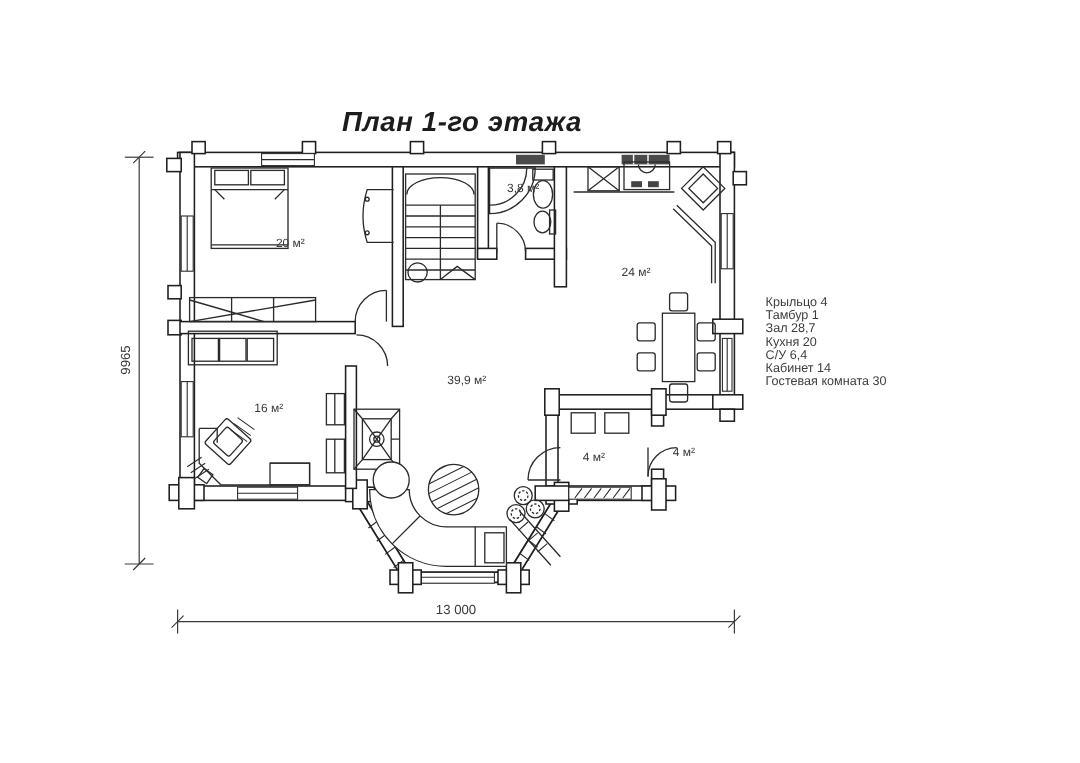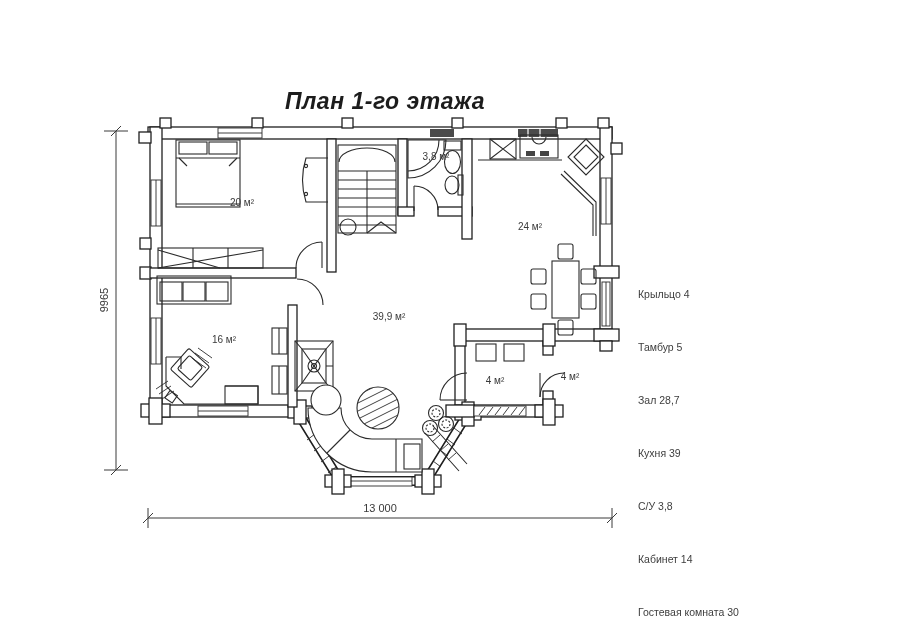--- a/index.html
+++ b/index.html
@@ -1,21 +1,21 @@
 <!DOCTYPE html>
 <html><head>
 <meta charset="utf-8">
 <style>
   html,body{margin:0;padding:0;background:#fff;}
   .canvas{position:relative;width:888px;height:636px;background:#fff;overflow:hidden;
           font-family:"Liberation Sans",sans-serif;}
   .title{position:absolute;left:240px;top:88px;width:290px;text-align:center;
          font-size:23px;font-weight:bold;font-style:italic;color:#1c1c1c;letter-spacing:0.5px;}
   .legend{position:absolute;left:638px;top:247px;color:#3d3d3d;font-size:10.5px;line-height:11px;}
-  .legend div{white-space:nowrap;margin-top:42px;}
+  .legend div{white-space:nowrap;}
   svg{position:absolute;left:0;top:0;}
   .wall{fill:#ffffff;stroke:#1f1f1f;stroke-width:1.3;}
   .f{fill:none;stroke:#2b2b2b;stroke-width:1.1;}
   .fw{fill:#ffffff;stroke:#2b2b2b;stroke-width:1.1;}
   .win{fill:#ffffff;stroke:#2b2b2b;stroke-width:0.9;}
   .h{stroke:#2b2b2b;stroke-width:0.9;fill:none;}
   .dim{stroke:#3a3a3a;stroke-width:1;fill:none;}
   .lbl{fill:#3a3a3a;font-size:10px;font-family:"Liberation Sans",sans-serif;}
   .dimtxt{fill:#3a3a3a;font-size:11px;font-family:"Liberation Sans",sans-serif;}
   .wb{stroke:#1f1f1f;stroke-width:10;fill:none;}
@@ -287,21 +287,21 @@
     <text class="lbl" x="436" y="160" text-anchor="middle">3,8 м²</text>
     <text class="lbl" x="530" y="230" text-anchor="middle">24 м²</text>
     <text class="lbl" x="389" y="320" text-anchor="middle">39,9 м²</text>
     <text class="lbl" x="224" y="343" text-anchor="middle">16 м²</text>
     <text class="lbl" x="495" y="384" text-anchor="middle">4 м²</text>
     <text class="lbl" x="570" y="380" text-anchor="middle">4 м²</text>
   </svg>
 
   <div class="legend">
     <div>Крыльцо 4</div>
-    <div>Тамбур 5</div>
+    <div>Тамбур 1</div>
     <div>Зал 28,7</div>
-    <div>Кухня 39</div>
-    <div>С/У 3,8</div>
+    <div>Кухня 20</div>
+    <div>С/У 6,4</div>
     <div>Кабинет 14</div>
     <div>Гостевая комната 30</div>
   </div>
 
 </div>
 
 </body></html>

